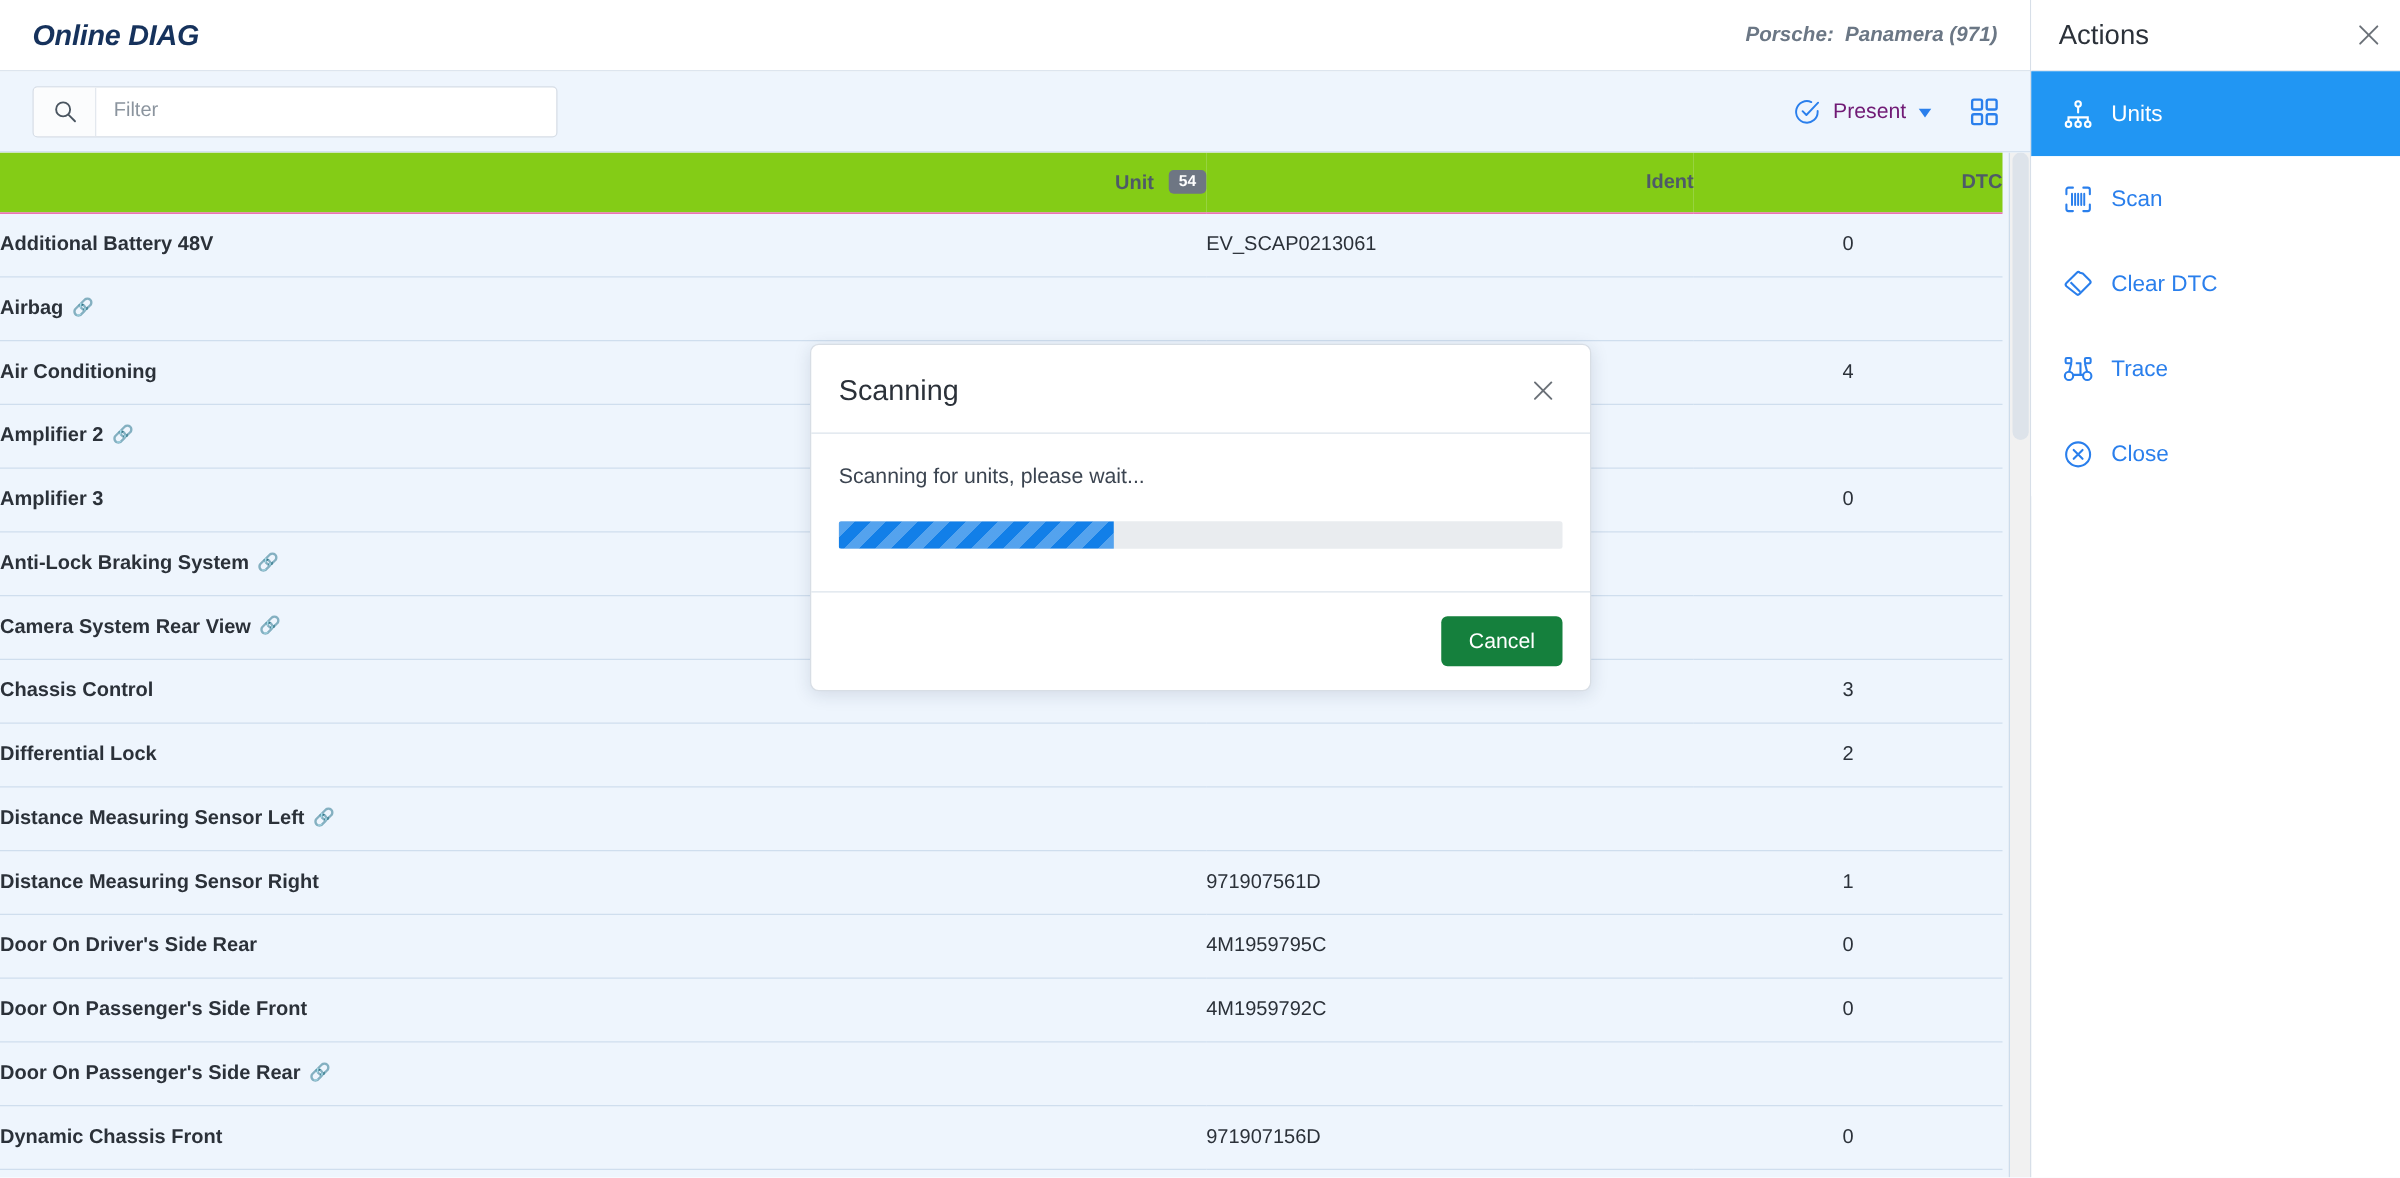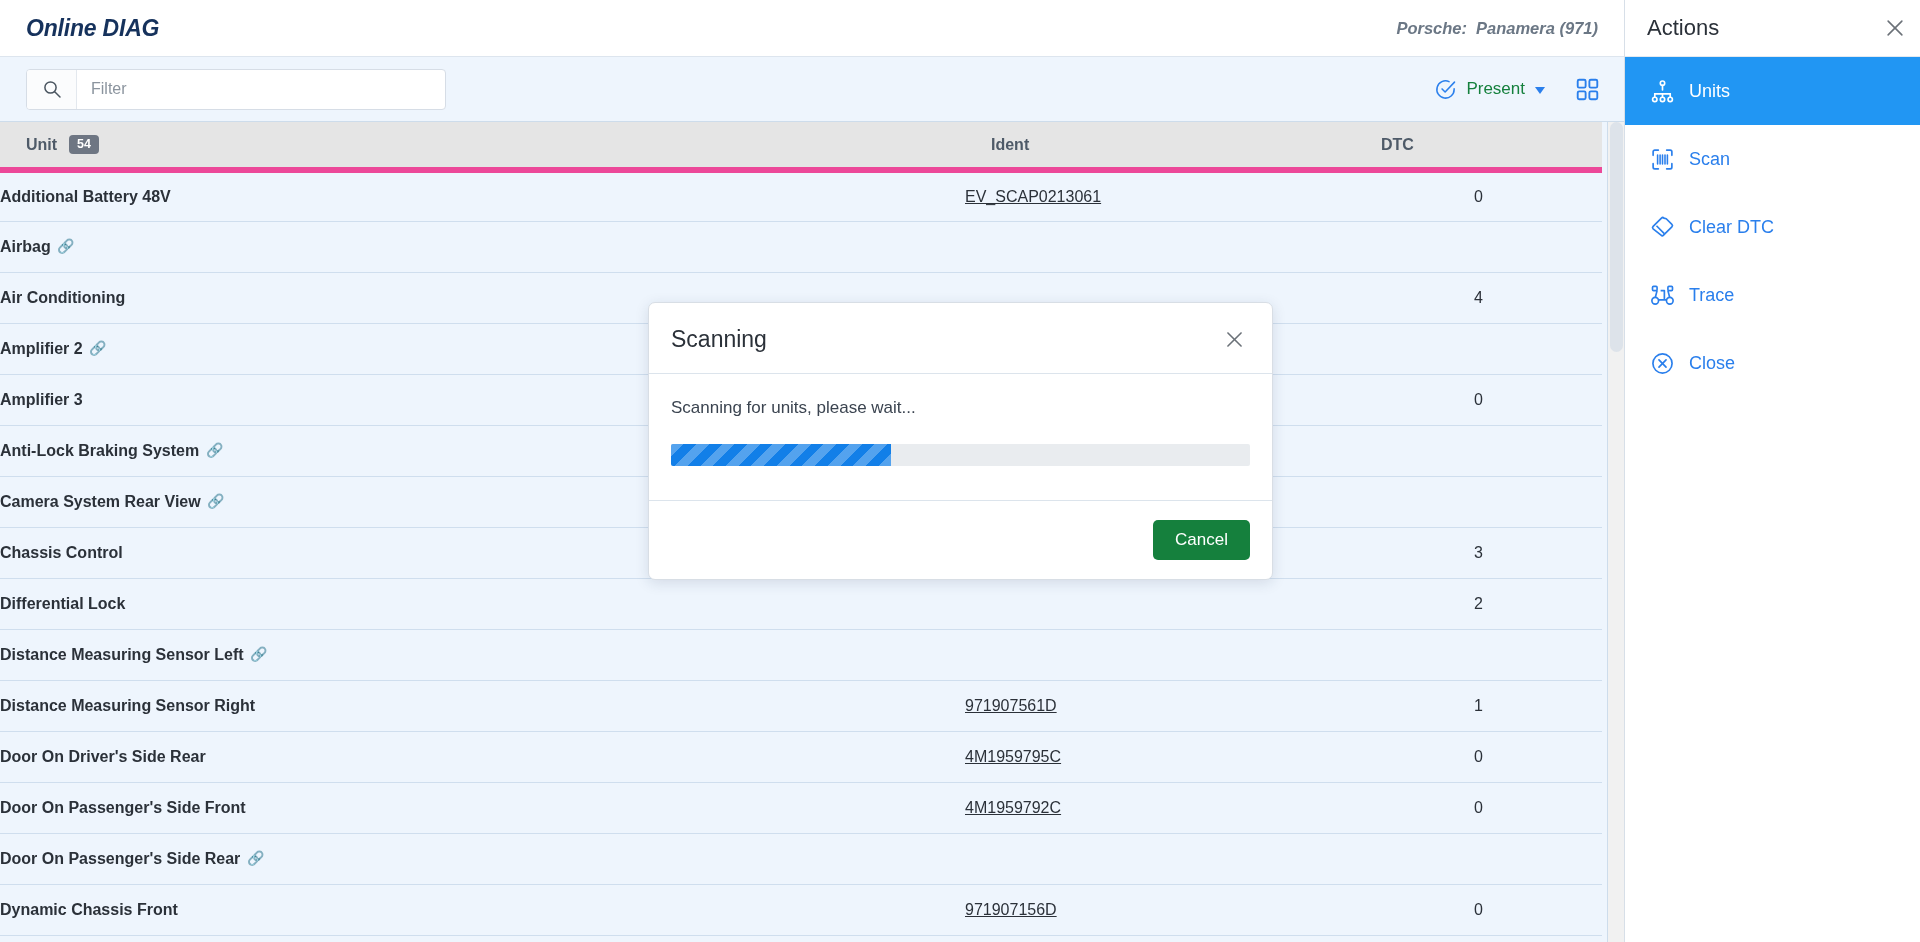--- a/index.html
+++ b/index.html
@@ -93,21 +93,21 @@
   .filter-input::placeholder { color: #8b949e; }
 
   .toolbar-right {
     margin-left: auto;
     display: flex;
     align-items: center;
     gap: 28px;
   }
   .present-btn {
     display: flex; align-items: center; gap: 9px;
-    color: #15803d;
+    color: #701a75;
     font-size: 17px;
     cursor: pointer;
     background: transparent; border: 0;
     font-family: "Liberation Sans", sans-serif;
   }
   .caret-down {
     width: 0; height: 0;
     border-left: 5.5px solid transparent;
     border-right: 5.5px solid transparent;
     border-top: 7px solid #2a7fec;
@@ -126,28 +126,28 @@
     position: relative;
     background: #eef5fd;
     padding-right: 22px; 
   }
   table.units {
     width: 100%;
     border-collapse: collapse;
     table-layout: fixed;
   }
   table.units th {
-    background: #e5e5e5;
-    text-align: left;
+    background: #84cc16;
+    text-align: right;
     font-size: 16px;
     font-weight: bold;
     color: #4e5a68;
     height: 48px;
     padding: 0 0 0 26px;
-    border-bottom: 6px solid #ec4899;
+    border-bottom: 1px solid #ec4899;
     vertical-align: middle;
   }
   th.col-unit  { width: 965px; }
   th.col-ident { width: 390px; padding-left: 14px; }
   th.col-dtc   { width: 247px; text-align: center; padding-left: 0; }
 
   .count-badge {
     display: inline-block;
     background: #6e7683;
     color: #ffffff;
@@ -170,21 +170,21 @@
     vertical-align: middle;
   }
   td.c-unit {
     padding-left: 26px;
     color: #1a73e8;
     font-weight: bold;
     font-size: 16.5px;
     white-space: nowrap;
   }
   td.c-unit .unit-name { cursor: pointer; }
-  td.c-ident { padding-left: 14px; font-size: 16px; color: #2b3139; text-decoration: underline; }
+  td.c-ident { padding-left: 14px; font-size: 16px; color: #2b3139; }
   td.c-dtc { text-align: center; font-size: 16px; color: #2b3139; }
   .link-icon {
     display: inline-block;
     margin-left: 7px;
     color: #5b9bef;
     font-size: 14px;
     vertical-align: 1px;
     font-weight: normal;
   }
 
@@ -261,21 +261,21 @@
   
   .modal-backdrop {
     position: absolute;
     inset: 0;
     background: transparent;
     pointer-events: none;
   }
   .modal {
     position: absolute;
     left: 648px;
-    top: 302px;
+    top: 275px;
     width: 625px;
     background: #ffffff;
     border: 1px solid #d8dee5;
     border-radius: 7px;
     box-shadow: 0 3px 14px rgba(30,50,80,0.13);
     pointer-events: auto;
   }
   .modal-head {
     display: flex;
     align-items: center;

